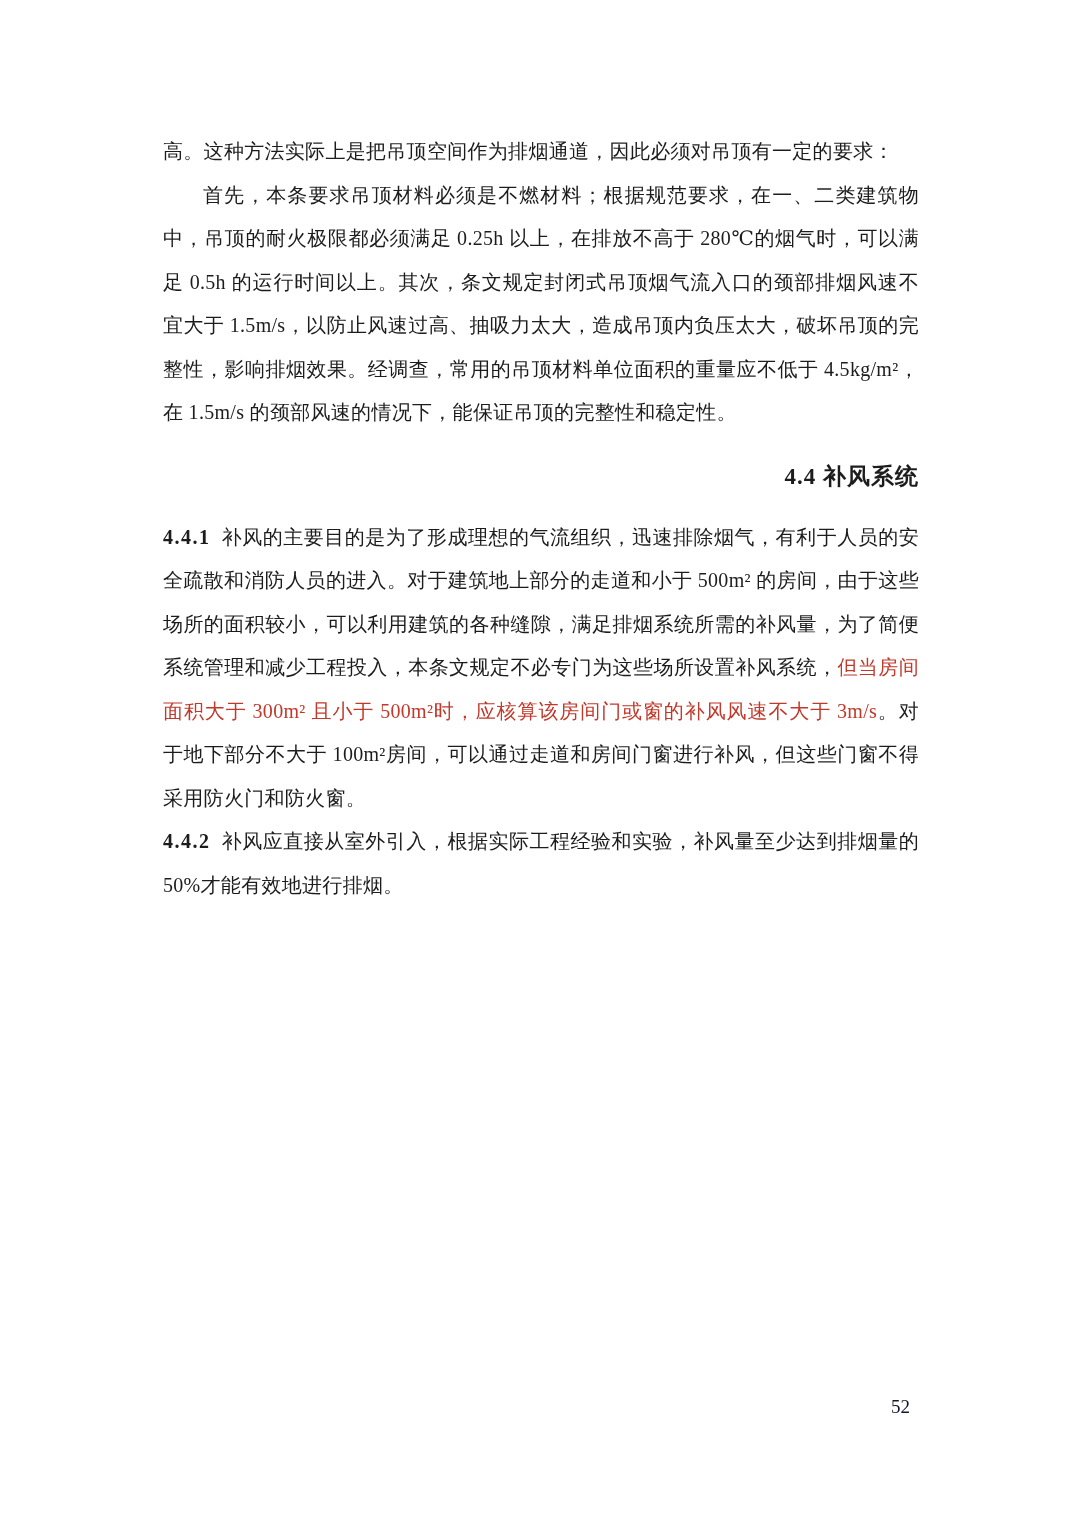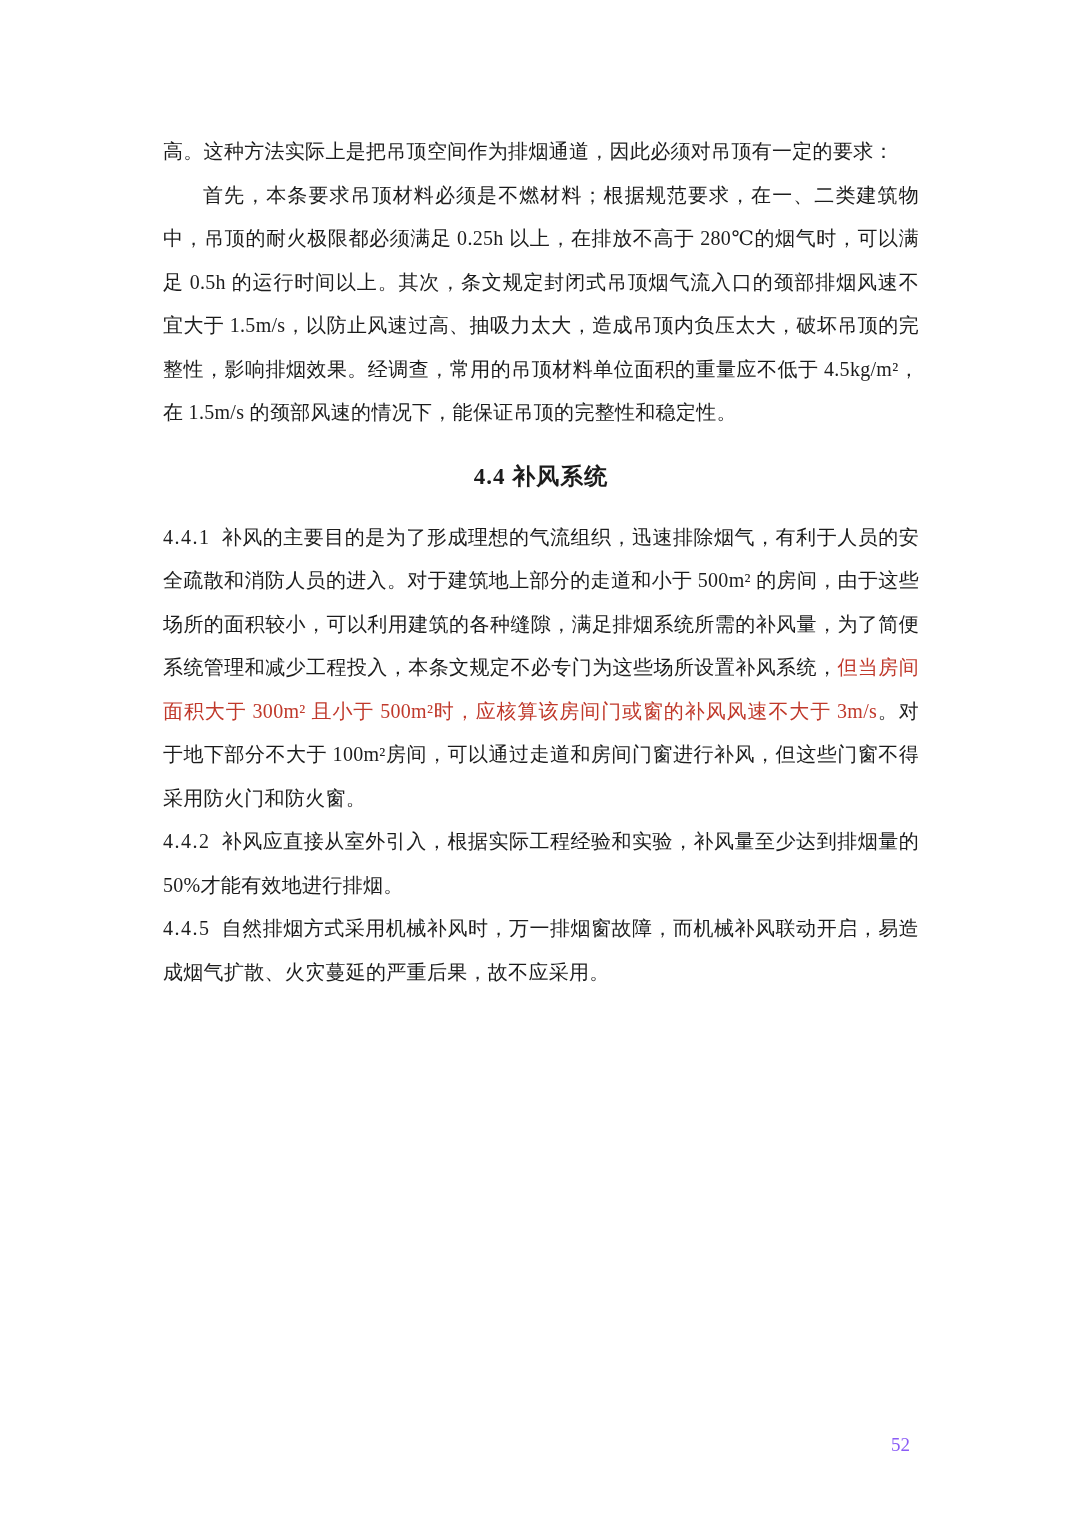--- a/index.html
+++ b/index.html
@@ -26,53 +26,51 @@
     margin: 0;
     font-size: 20px;
     line-height: 43.5px;
     text-align: justify;
     letter-spacing: 0.3px;
   }
   p.doc-line.indent-first {
     text-indent: 2em;
   }
   .clause-num {
-    font-weight: normal;
+    font-weight: bold;
     letter-spacing: 1.5px;
     margin-right: 0.55em;
   }
   .red {
     color: var(--emphasis-red, #c0392b);
   }
   h2.section-title {
     font-size: 23px;
     font-weight: bold;
-    text-align: center;
+    text-align: right;
     margin: 26px 0 24px 0;
     letter-spacing: 1px;
   }
   .page-number {
     position: absolute;
     right: 170px;
     top: 1396px;
     font-size: 19px;
-    color: #8b5cf6;
-    margin-top: 38px;
+    color: #0f172a;
   }
 </style>
 </head>
 <body>
 
 <div class="page">
   <div class="content">
     <div id="intro">
         <p class="doc-line"><span class="">高。这种方法实际上是把吊顶空间作为排烟通道，因此必须对吊顶有一定的要求：</span></p>
         <p class="doc-line indent-first"><span class="">首先，本条要求吊顶材料必须是不燃材料；根据规范要求，在一、二类建筑物中，吊顶的耐火极限都必须满足 0.25h 以上，在排放不高于 280℃的烟气时，可以满足 0.5h 的运行时间以上。其次，条文规定封闭式吊顶烟气流入口的颈部排烟风速不宜大于 1.5m/s，以防止风速过高、抽吸力太大，造成吊顶内负压太大，破坏吊顶的完整性，影响排烟效果。经调查，常用的吊顶材料单位面积的重量应不低于 4.5kg/m²，在 1.5m/s 的颈部风速的情况下，能保证吊顶的完整性和稳定性。</span></p>
       </div>
     <h2 class="section-title">4.4 补风系统</h2>
     <div id="clauses">
         <p class="doc-line"><span class="clause-num">4.4.1</span><span class="">补风的主要目的是为了形成理想的气流组织，迅速排除烟气，有利于人员的安全疏散和消防人员的进入。对于建筑地上部分的走道和小于 500m² 的房间，由于这些场所的面积较小，可以利用建筑的各种缝隙，满足排烟系统所需的补风量，为了简便系统管理和减少工程投入，本条文规定不必专门为这些场所设置补风系统，</span><span class="red">但当房间面积大于 300m² 且小于 500m²时，应核算该房间门或窗的补风风速不大于 3m/s</span><span class="">。对于地下部分不大于 100m²房间，可以通过走道和房间门窗进行补风，但这些门窗不得采用防火门和防火窗。</span></p>
         <p class="doc-line"><span class="clause-num">4.4.2</span><span class="">补风应直接从室外引入，根据实际工程经验和实验，补风量至少达到排烟量的 50%才能有效地进行排烟。</span></p>
-        <p class="doc-line"><span class="clause-num">4.4.5</span><span class="">自然排烟方式采用机械补风时，万一排烟窗故障，而机械补风联动开启，易造成烟气扩散、火灾蔓延的严重后果，故不应采用。</span></p>
       </div>
   </div>
   <div class="page-number">52</div>
 </div>
 
 </body></html>

